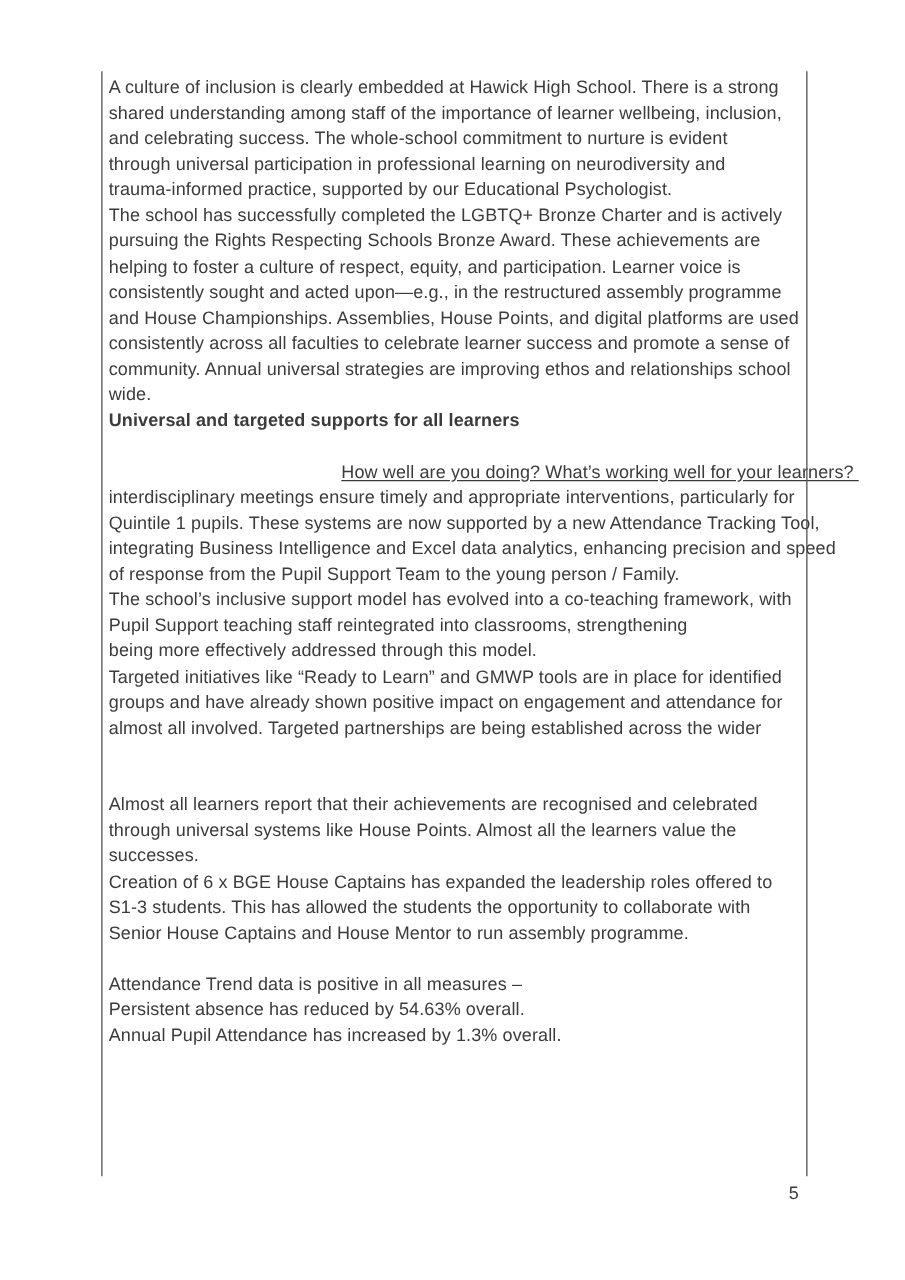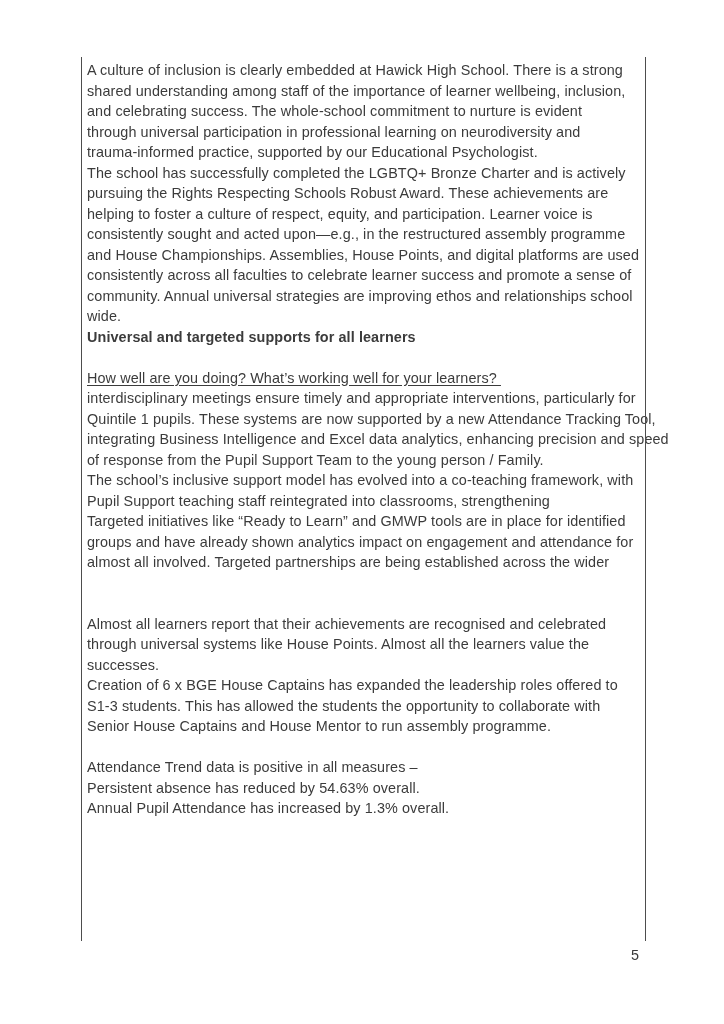--- a/index.html
+++ b/index.html
@@ -28,21 +28,21 @@
   }
   .line {
     white-space: nowrap;
     font-size: 14.4px;
     line-height: 20.5px;
     height: 20.5px;
     color: #3b3b3b;
     letter-spacing: 0.1px;
   }
   .line.bold { font-weight: bold; }
-  .line.underline { text-decoration: underline; text-underline-offset: 2px; }
+  .line.underline { text-decoration: underline; text-underline-offset: 2px; text-align: right; }
   .vborder {
     position: absolute;
     top: 57px;
     width: 1px;
     height: 884px;
     background: #4d4d4d;
     z-index: 2;
   }
   .vborder.left  { left: 81px; }
   .vborder.right { left: 645px; }
@@ -61,38 +61,39 @@
 
 <div class="page">
 
   <div class="cell-content">
       <div class="line normal">A culture of inclusion is clearly embedded at Hawick High School. There is a strong</div>
       <div class="line normal">shared understanding among staff of the importance of learner wellbeing, inclusion,</div>
       <div class="line normal">and celebrating success. The whole-school commitment to nurture is evident</div>
       <div class="line normal">through universal participation in professional learning on neurodiversity and</div>
       <div class="line normal">trauma-informed practice, supported by our Educational Psychologist.</div>
       <div class="line normal">The school has successfully completed the LGBTQ+ Bronze Charter and is actively</div>
-      <div class="line normal">pursuing the Rights Respecting Schools Robust Award. These achievements are</div>
+      <div class="line normal">pursuing the Rights Respecting Schools Bronze Award. These achievements are</div>
       <div class="line normal">helping to foster a culture of respect, equity, and participation. Learner voice is</div>
       <div class="line normal">consistently sought and acted upon—e.g., in the restructured assembly programme</div>
       <div class="line normal">and House Championships. Assemblies, House Points, and digital platforms are used</div>
       <div class="line normal">consistently across all faculties to celebrate learner success and promote a sense of</div>
       <div class="line normal">community. Annual universal strategies are improving ethos and relationships school</div>
       <div class="line normal">wide.</div>
       <div class="line bold">Universal and targeted supports for all learners</div>
       <div class="line blank">&nbsp;</div>
       <div class="line underline">How well are you doing? What’s working well for your learners?&nbsp;</div>
       <div class="line normal">interdisciplinary meetings ensure timely and appropriate interventions, particularly for</div>
       <div class="line normal">Quintile 1 pupils. These systems are now supported by a new Attendance Tracking Tool,</div>
       <div class="line normal">integrating Business Intelligence and Excel data analytics, enhancing precision and speed</div>
       <div class="line normal">of response from the Pupil Support Team to the young person / Family.</div>
       <div class="line normal">The school’s inclusive support model has evolved into a co-teaching framework, with</div>
       <div class="line normal">Pupil Support teaching staff reintegrated into classrooms, strengthening</div>
+      <div class="line normal">being more effectively addressed through this model.</div>
       <div class="line normal">Targeted initiatives like “Ready to Learn” and GMWP tools are in place for identified</div>
-      <div class="line normal">groups and have already shown analytics impact on engagement and attendance for</div>
+      <div class="line normal">groups and have already shown positive impact on engagement and attendance for</div>
       <div class="line normal">almost all involved. Targeted partnerships are being established across the wider</div>
       <div class="line blank">&nbsp;</div>
       <div class="line blank">&nbsp;</div>
       <div class="line normal">Almost all learners report that their achievements are recognised and celebrated</div>
       <div class="line normal">through universal systems like House Points. Almost all the learners value the</div>
       <div class="line normal">successes.</div>
       <div class="line normal">Creation of 6 x BGE House Captains has expanded the leadership roles offered to</div>
       <div class="line normal">S1-3 students. This has allowed the students the opportunity to collaborate with</div>
       <div class="line normal">Senior House Captains and House Mentor to run assembly programme.</div>
       <div class="line blank">&nbsp;</div>

